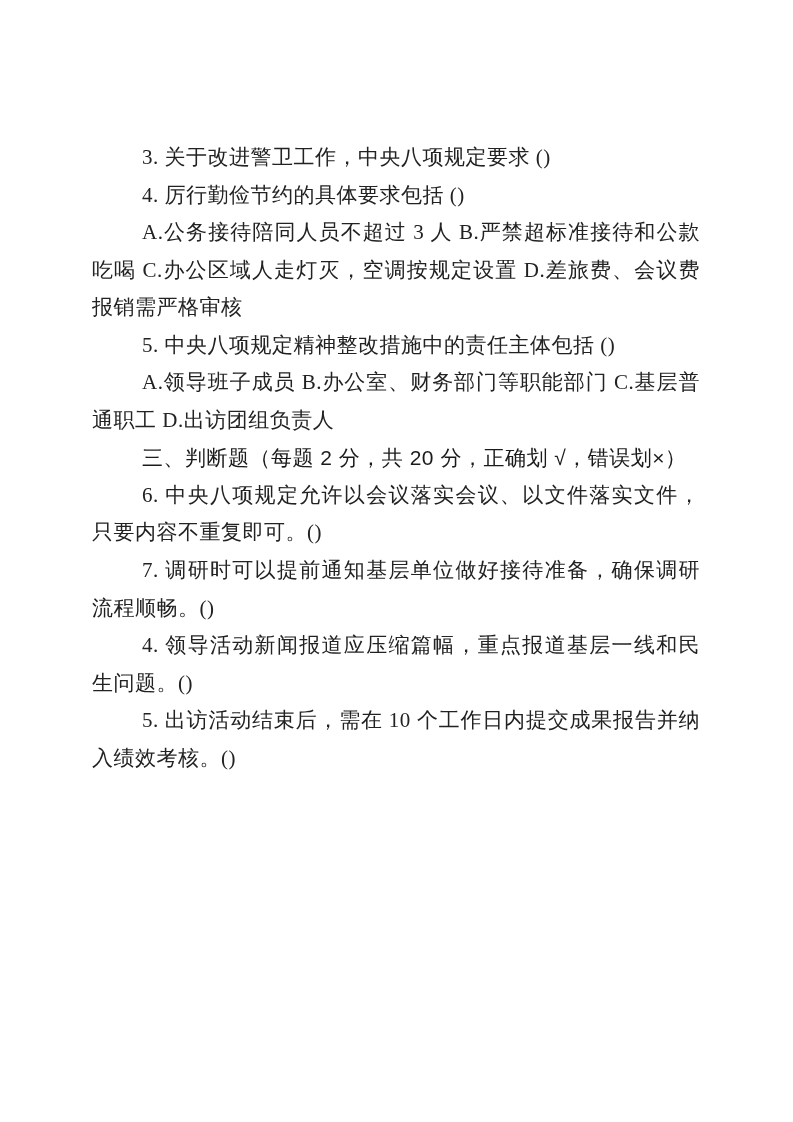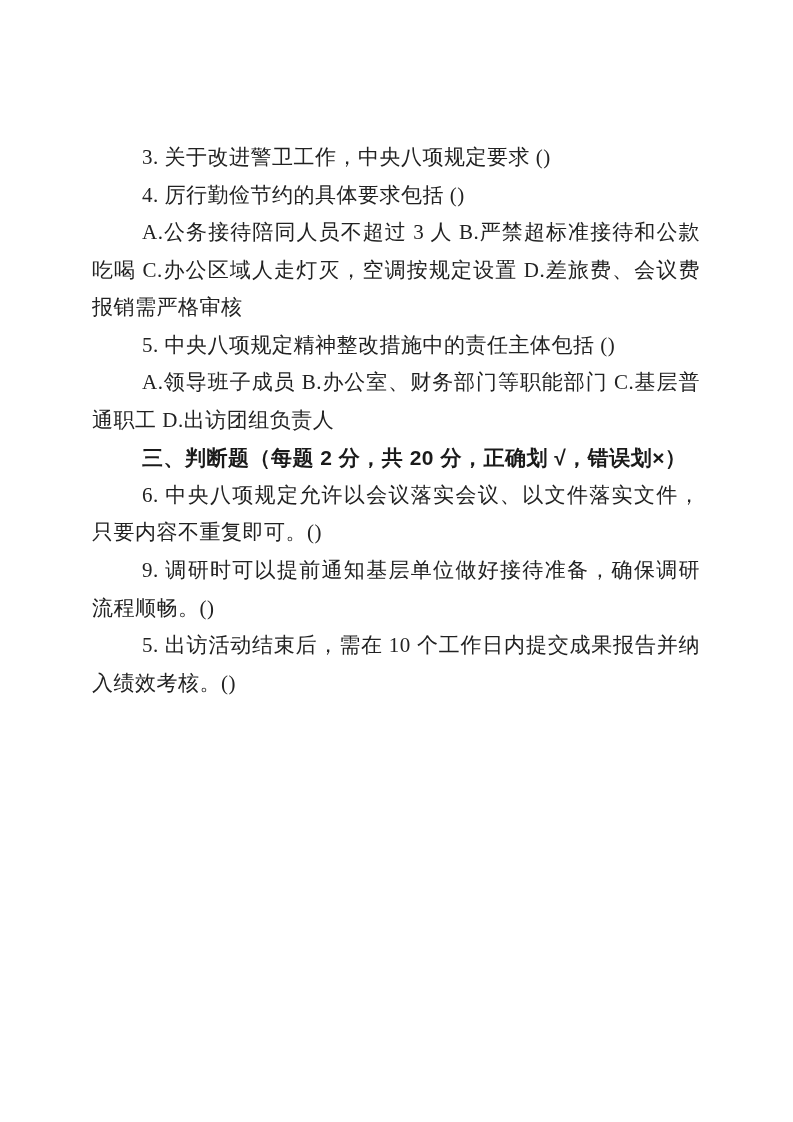--- a/index.html
+++ b/index.html
@@ -28,21 +28,21 @@
     font-size: 21px;
     line-height: 37.55px;
     letter-spacing: 0.5px;
     text-align: justify;
     text-indent: 50px;
     font-family: "Liberation Serif", "DejaVu Serif", serif;
     color: #222222;
   }
   .para.heading {
     font-family: "Liberation Sans", "DejaVu Sans", sans-serif;
-    font-weight: bold;
+    font-weight: normal;
     color: #1a1a1a;
   }
   .page-number {
     position: absolute;
     top: 1031px;
     right: 124px;
     font-size: 17.5px;
     letter-spacing: 1px;
     color: #595959;
     font-family: "Liberation Serif", "DejaVu Serif", serif;
@@ -53,17 +53,18 @@
 
 <div class="page">
   <div class="content">
     <p class="para">3. 关于改进警卫工作，中央八项规定要求 ()</p>
     <p class="para">4. 厉行勤俭节约的具体要求包括 ()</p>
     <p class="para">A.公务接待陪同人员不超过 3 人 B.严禁超标准接待和公款吃喝 C.办公区域人走灯灭，空调按规定设置 D.差旅费、会议费报销需严格审核</p>
     <p class="para">5. 中央八项规定精神整改措施中的责任主体包括 ()</p>
     <p class="para">A.领导班子成员 B.办公室、财务部门等职能部门 C.基层普通职工 D.出访团组负责人</p>
     <p class="para heading">三、判断题（每题 2 分，共 20 分，正确划 √，错误划×）</p>
     <p class="para">6. 中央八项规定允许以会议落实会议、以文件落实文件，只要内容不重复即可。()</p>
-    <p class="para">9. 调研时可以提前通知基层单位做好接待准备，确保调研流程顺畅。()</p>
+    <p class="para">7. 调研时可以提前通知基层单位做好接待准备，确保调研流程顺畅。()</p>
+    <p class="para">4. 领导活动新闻报道应压缩篇幅，重点报道基层一线和民生问题。()</p>
     <p class="para">5. 出访活动结束后，需在 10 个工作日内提交成果报告并纳入绩效考核。()</p>
   </div>
   <div class="page-number">— 3 —</div>
 </div>
 
 </body></html>

